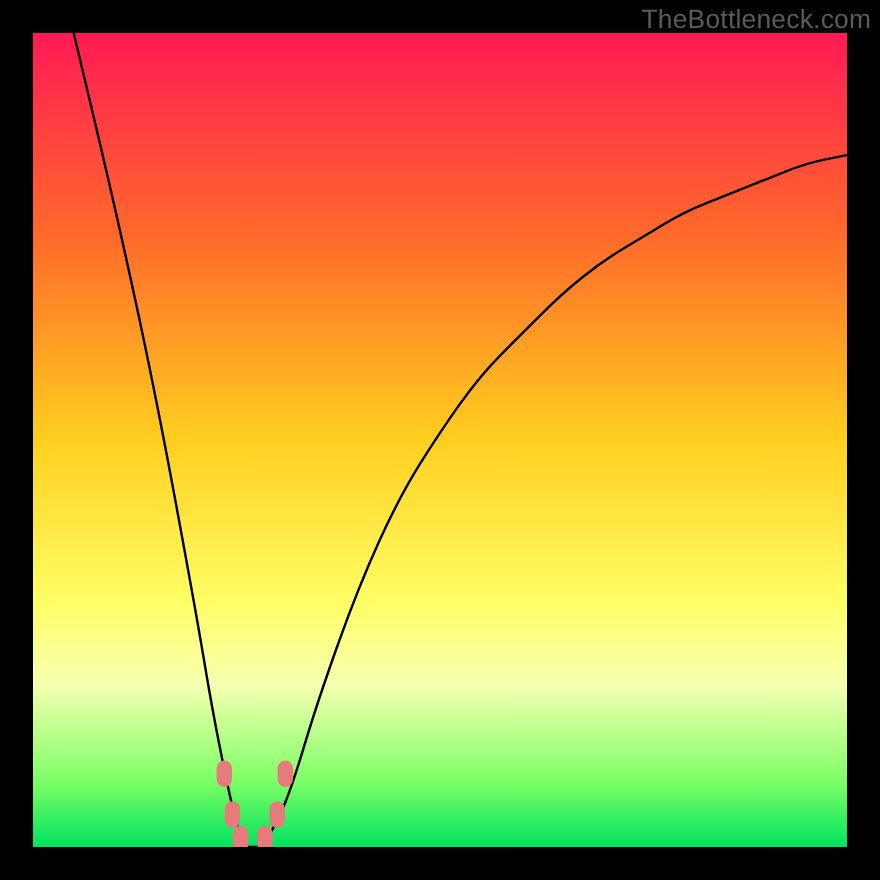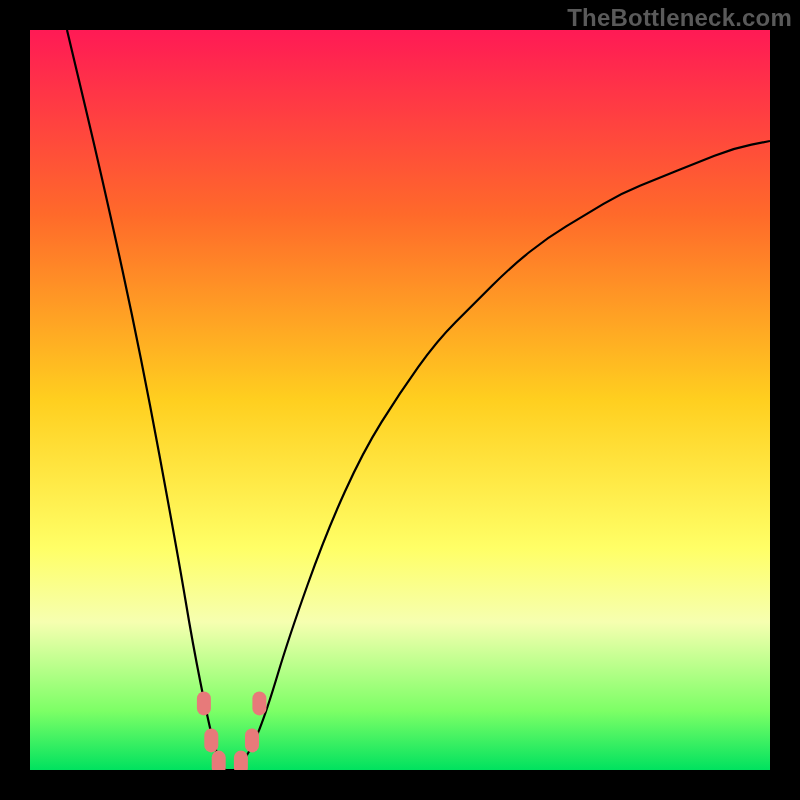--- a/index.html
+++ b/index.html
@@ -24,21 +24,21 @@
     width: 740px;
     height: 740px;
     overflow: hidden;
   }
   .watermark {
     position: absolute;
     top: 4px;
     right: 8px;
     color: #5a5a5a;
     font-size: 24px;
-    font-weight: 700;
+    font-weight: 400;
     letter-spacing: 0.2px;
     user-select: none;
   }
   svg { display: block; }
 </style>
 </head>
 <body>
 
 <div class="frame">
 

